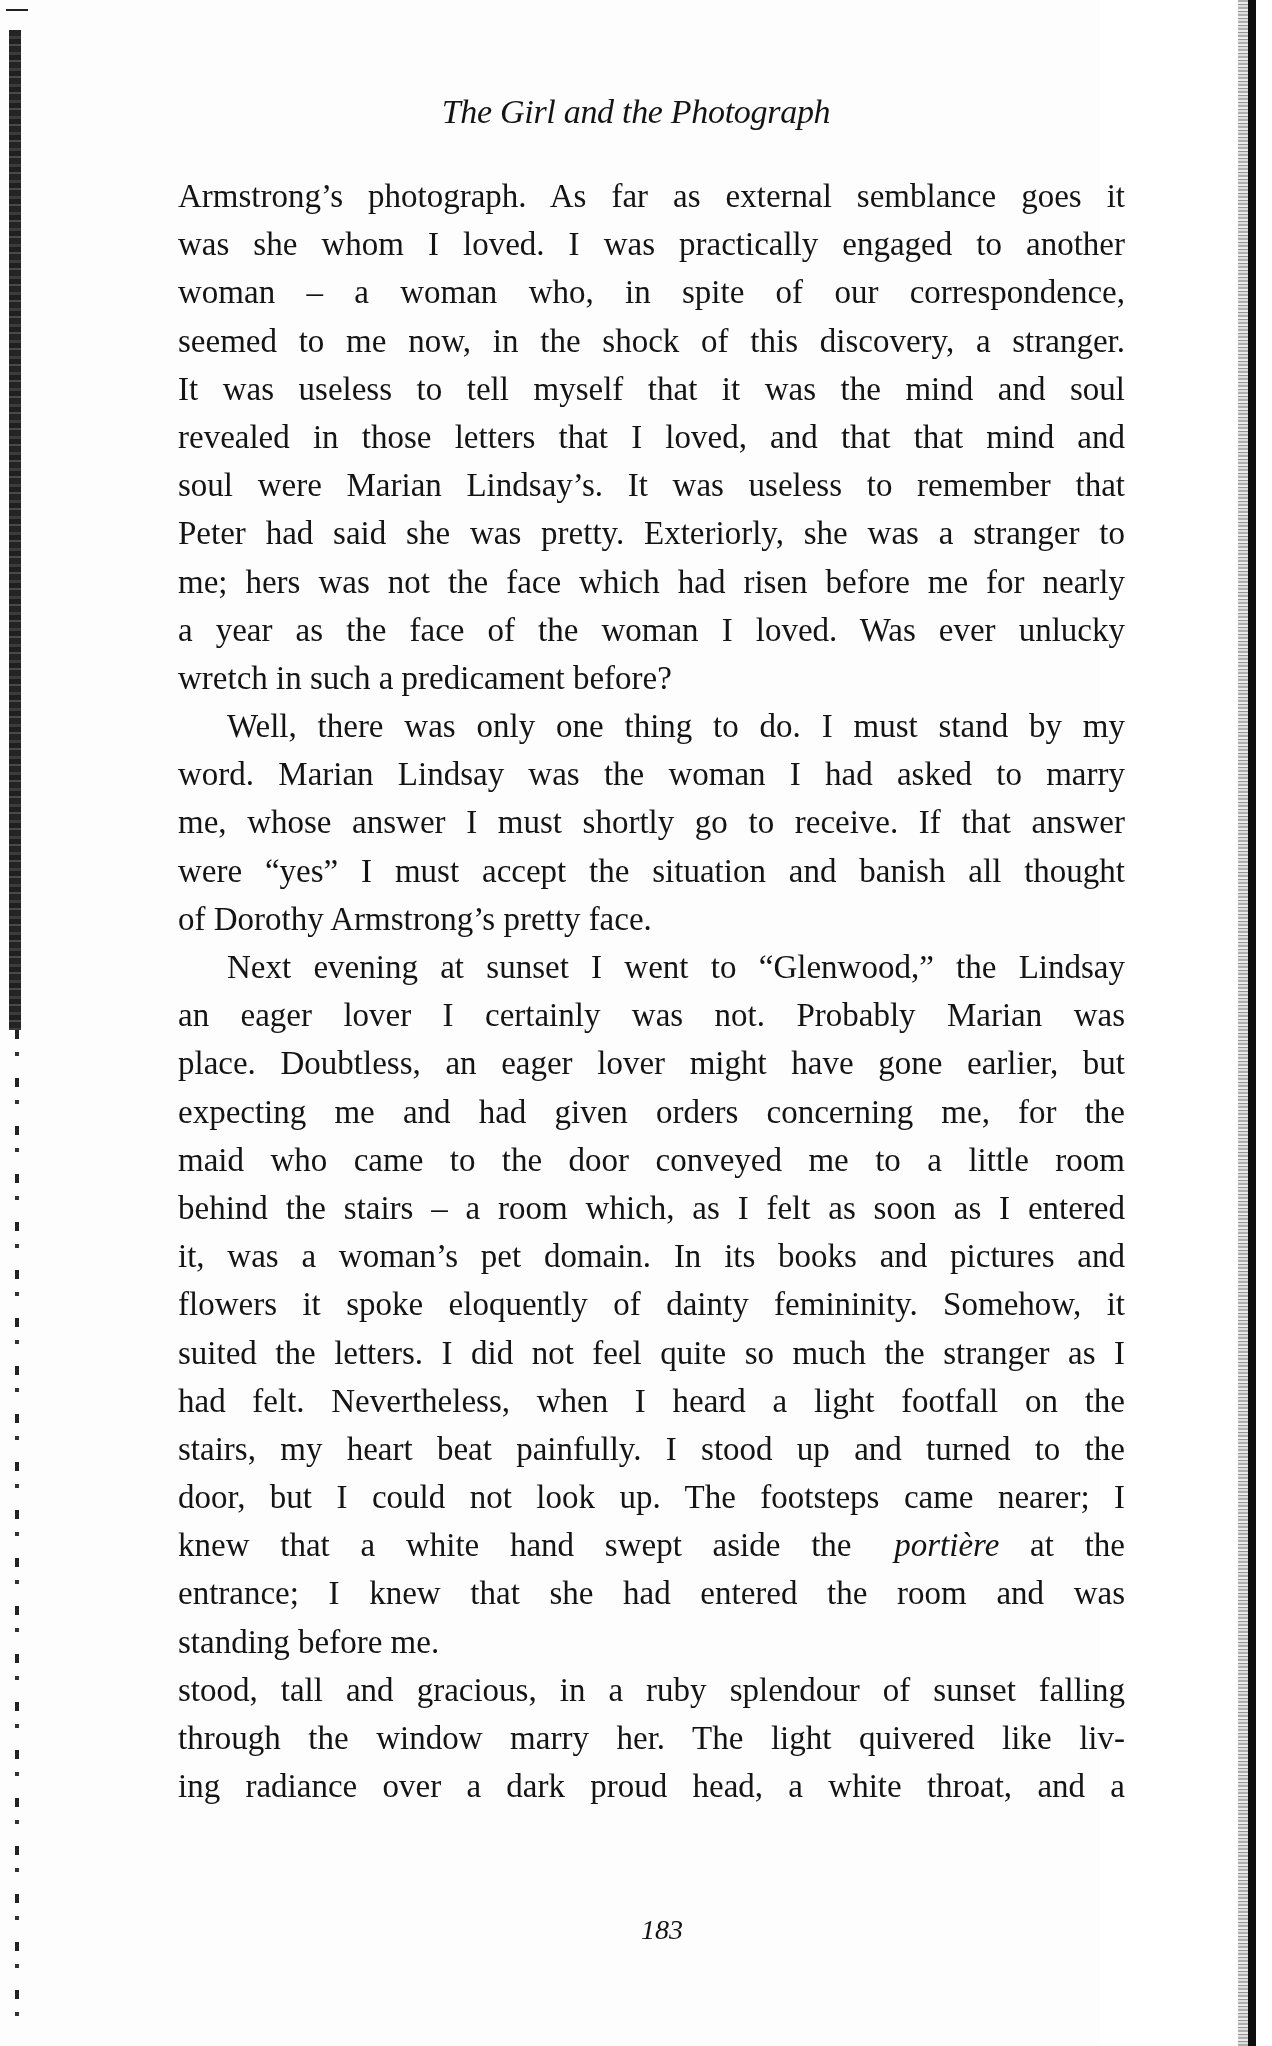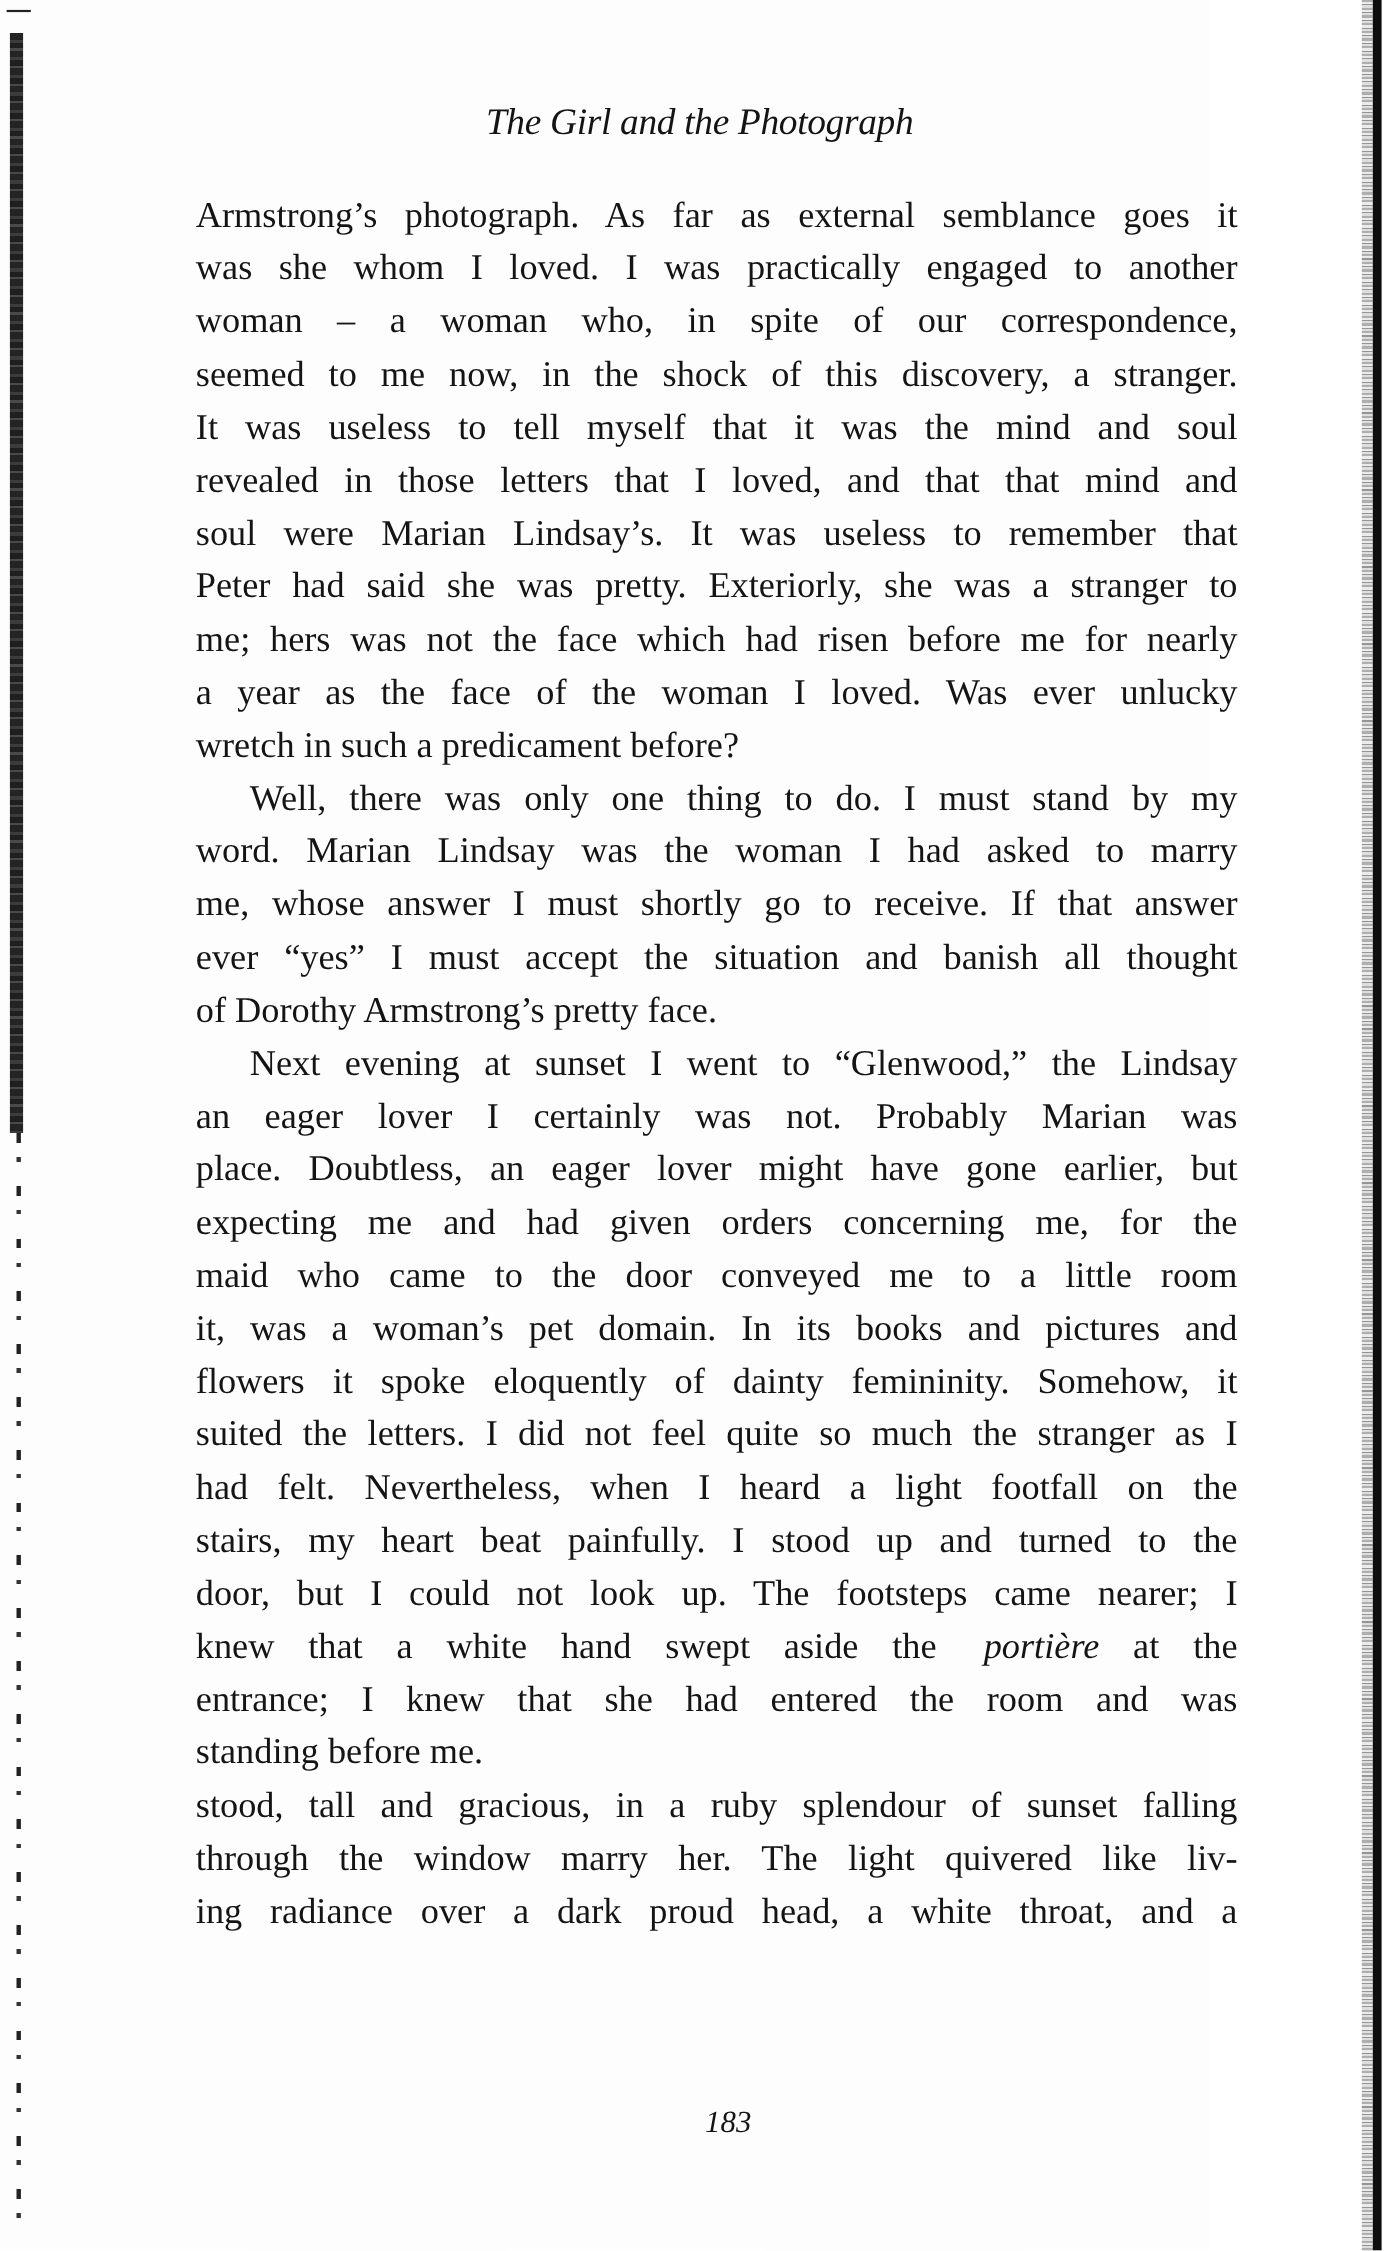--- a/index.html
+++ b/index.html
@@ -46,27 +46,28 @@
       <span class="line" style=""><span>It was useless to tell myself that it was the mind and soul</span></span>
       <span class="line" style=""><span>revealed in those letters that I loved, and that that mind and</span></span>
       <span class="line" style=""><span>soul were Marian Lindsay’s. It was useless to remember that</span></span>
       <span class="line" style=""><span>Peter had said she was pretty. Exteriorly, she was a stranger to</span></span>
       <span class="line" style=""><span>me; hers was not the face which had risen before me for nearly</span></span>
       <span class="line" style=""><span>a year as the face of the woman I loved. Was ever unlucky</span></span>
       <span class="line last" style=""><span>wretch in such a predicament before?</span></span>
       <span class="line indent" style=""><span>Well, there was only one thing to do. I must stand by my</span></span>
       <span class="line" style=""><span>word. Marian Lindsay was the woman I had asked to marry</span></span>
       <span class="line" style=""><span>me, whose answer I must shortly go to receive. If that answer</span></span>
-      <span class="line" style=""><span>ever “yes” I must accept the situation and banish all thought</span></span>
+      <span class="line" style=""><span>were “yes” I must accept the situation and banish all thought</span></span>
       <span class="line last" style=""><span>of Dorothy Armstrong’s pretty face.</span></span>
       <span class="line indent" style=""><span>Next evening at sunset I went to “Glenwood,” the Lindsay</span></span>
       <span class="line" style=""><span>an eager lover I certainly was not. Probably Marian was</span></span>
       <span class="line" style=""><span>place. Doubtless, an eager lover might have gone earlier, but</span></span>
       <span class="line" style=""><span>expecting me and had given orders concerning me, for the</span></span>
       <span class="line" style=""><span>maid who came to the door conveyed me to a little room</span></span>
+      <span class="line" style=""><span>behind the stairs – a room which, as I felt as soon as I entered</span></span>
       <span class="line" style=""><span>it, was a woman’s pet domain. In its books and pictures and</span></span>
       <span class="line" style=""><span>flowers it spoke eloquently of dainty femininity. Somehow, it</span></span>
       <span class="line" style=""><span>suited the letters. I did not feel quite so much the stranger as I</span></span>
       <span class="line" style=""><span>had felt. Nevertheless, when I heard a light footfall on the</span></span>
       <span class="line" style=""><span>stairs, my heart beat painfully. I stood up and turned to the</span></span>
       <span class="line" style=""><span>door, but I could not look up. The footsteps came nearer; I</span></span>
       <span class="line" style=""><span>knew that a white hand swept aside the </span><em>portière</em><span> at the</span></span>
       <span class="line" style=""><span>entrance; I knew that she had entered the room and was</span></span>
       <span class="line last" style=""><span>standing before me.</span></span>
       <span class="line" style=""><span>stood, tall and gracious, in a ruby splendour of sunset falling</span></span>

